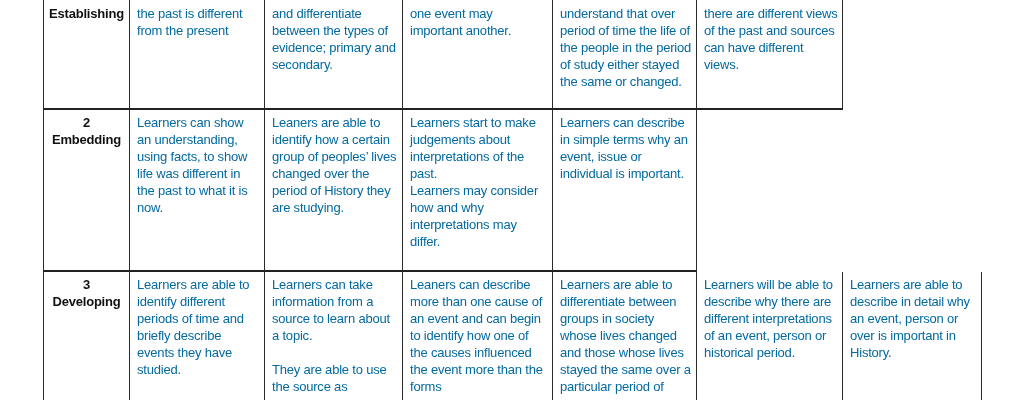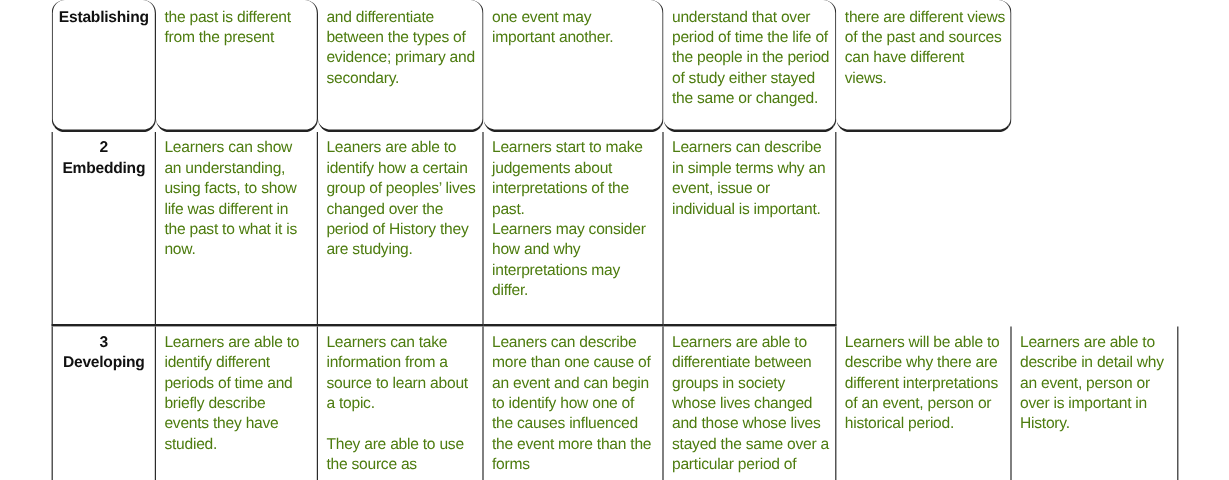--- a/index.html
+++ b/index.html
@@ -32,24 +32,24 @@
   .row3 { height: 260px; }
   .cell {
     border-right: 1px solid #2b2b2b;
     border-bottom: 2px solid #222222;
     overflow: hidden;
     box-sizing: border-box;
     padding: 4px 4px 0 7px;
     font-size: 13px;
     line-height: 17px;
     letter-spacing: -0.2px;
-    color: #4d7c0f;
+    color: #0369a1;
   }
   .row .cell:first-child { border-left: 1px solid #2b2b2b; }
-  .row1 .cell { padding-top: 5px; border-radius: 11px; }
+  .row1 .cell { padding-top: 5px; }
   .label-cell {
     text-align: center;
     font-weight: bold;
     color: #111111;
     padding-left: 2px;
     padding-right: 2px;
   }
   .para { margin: 0; }
   .blank-line { min-height: 17px; }
 </style>

